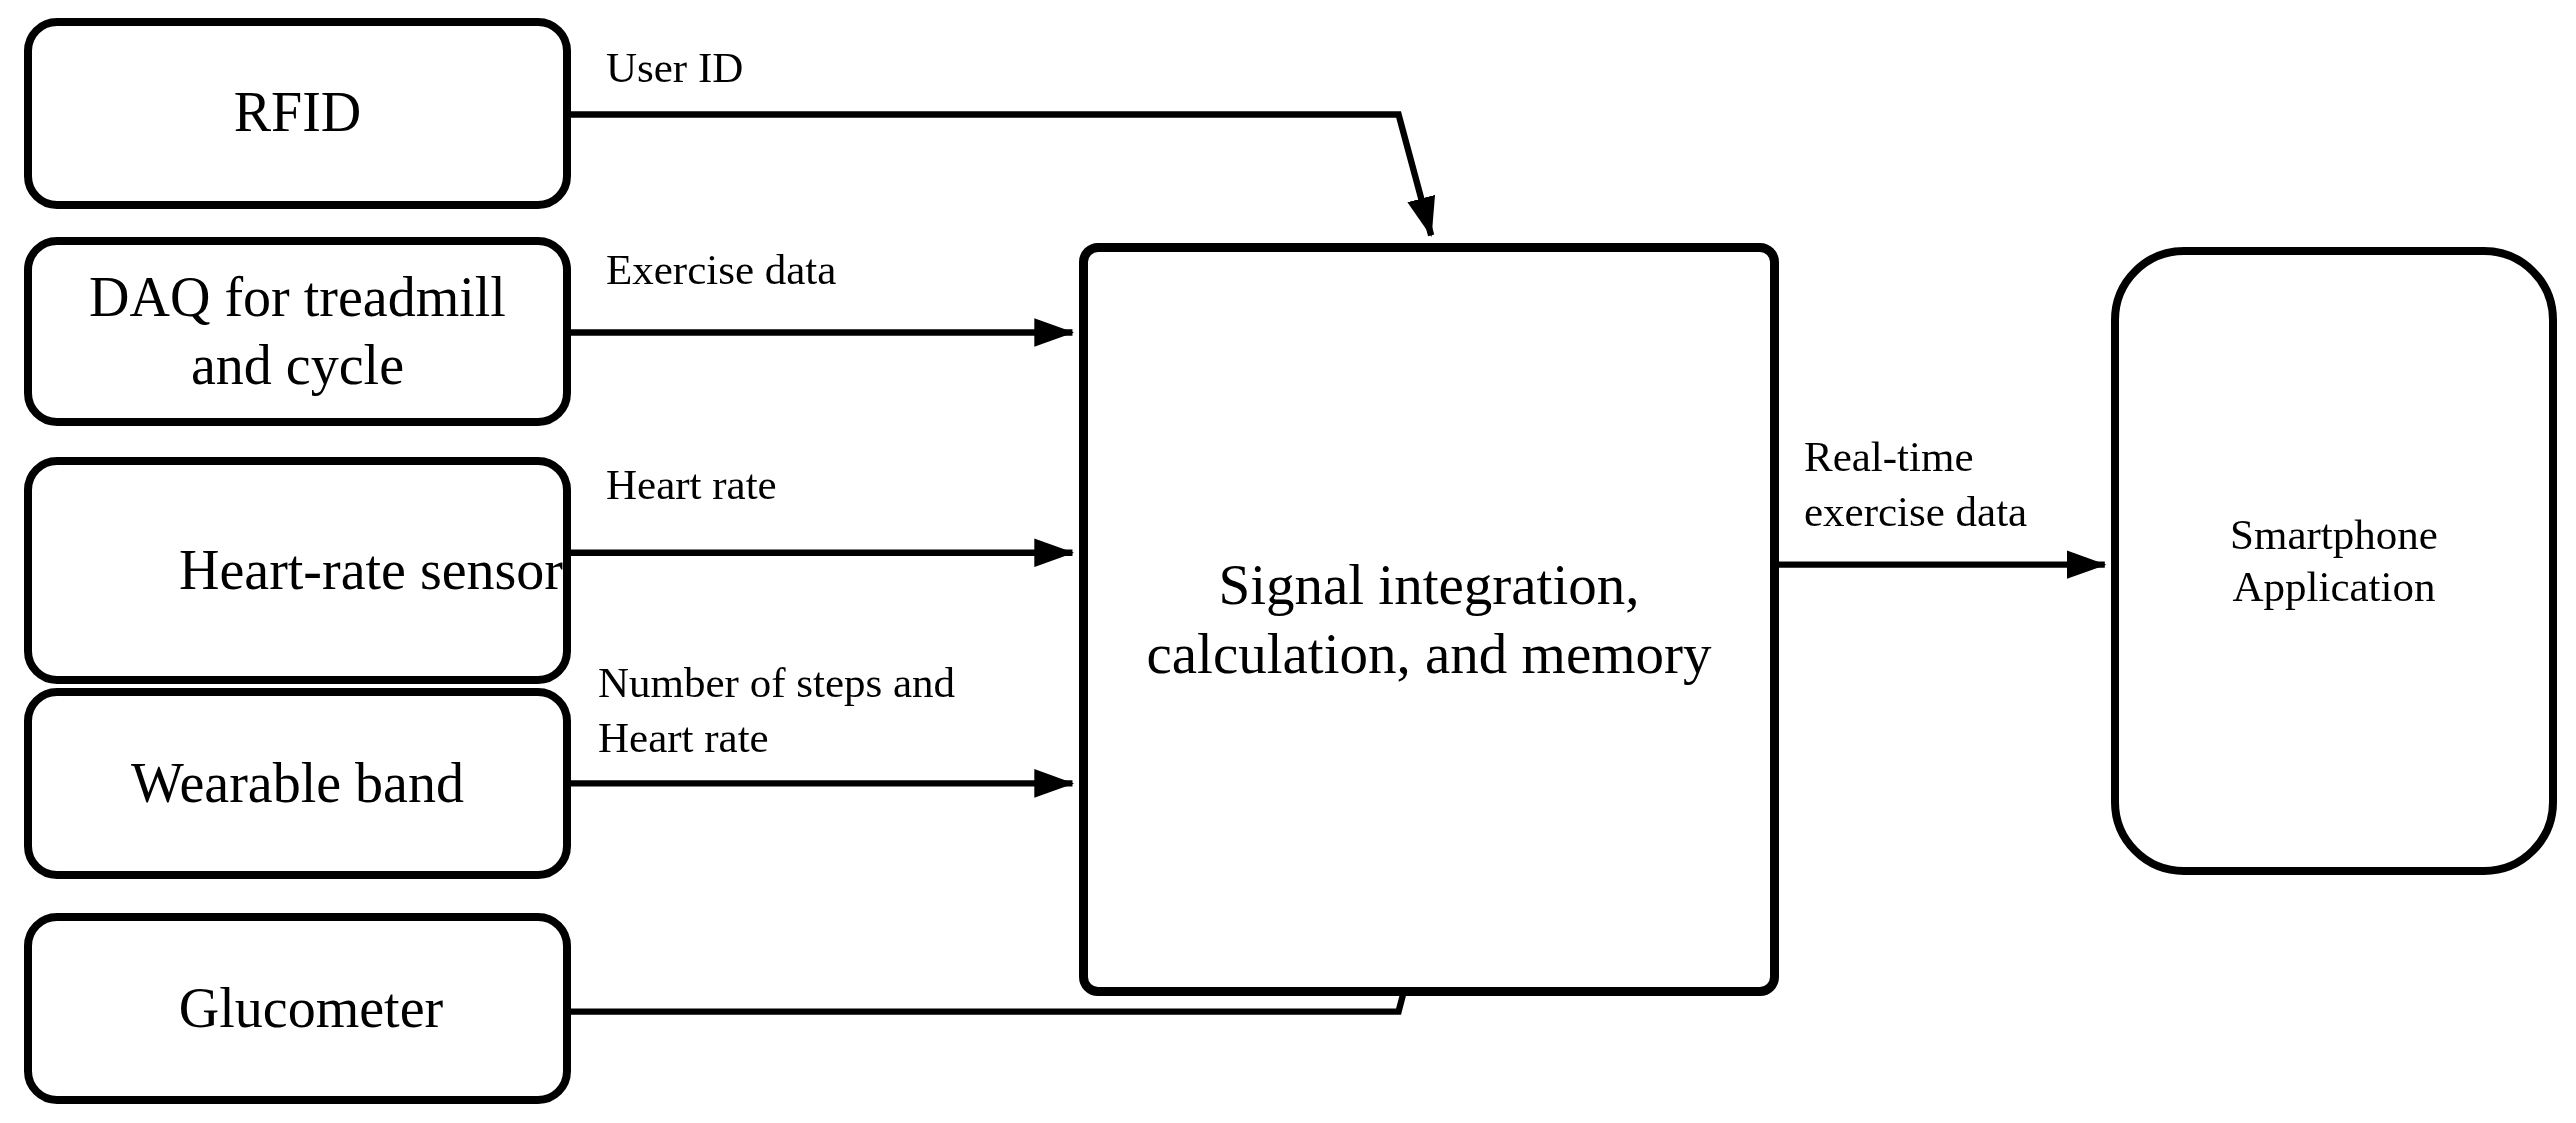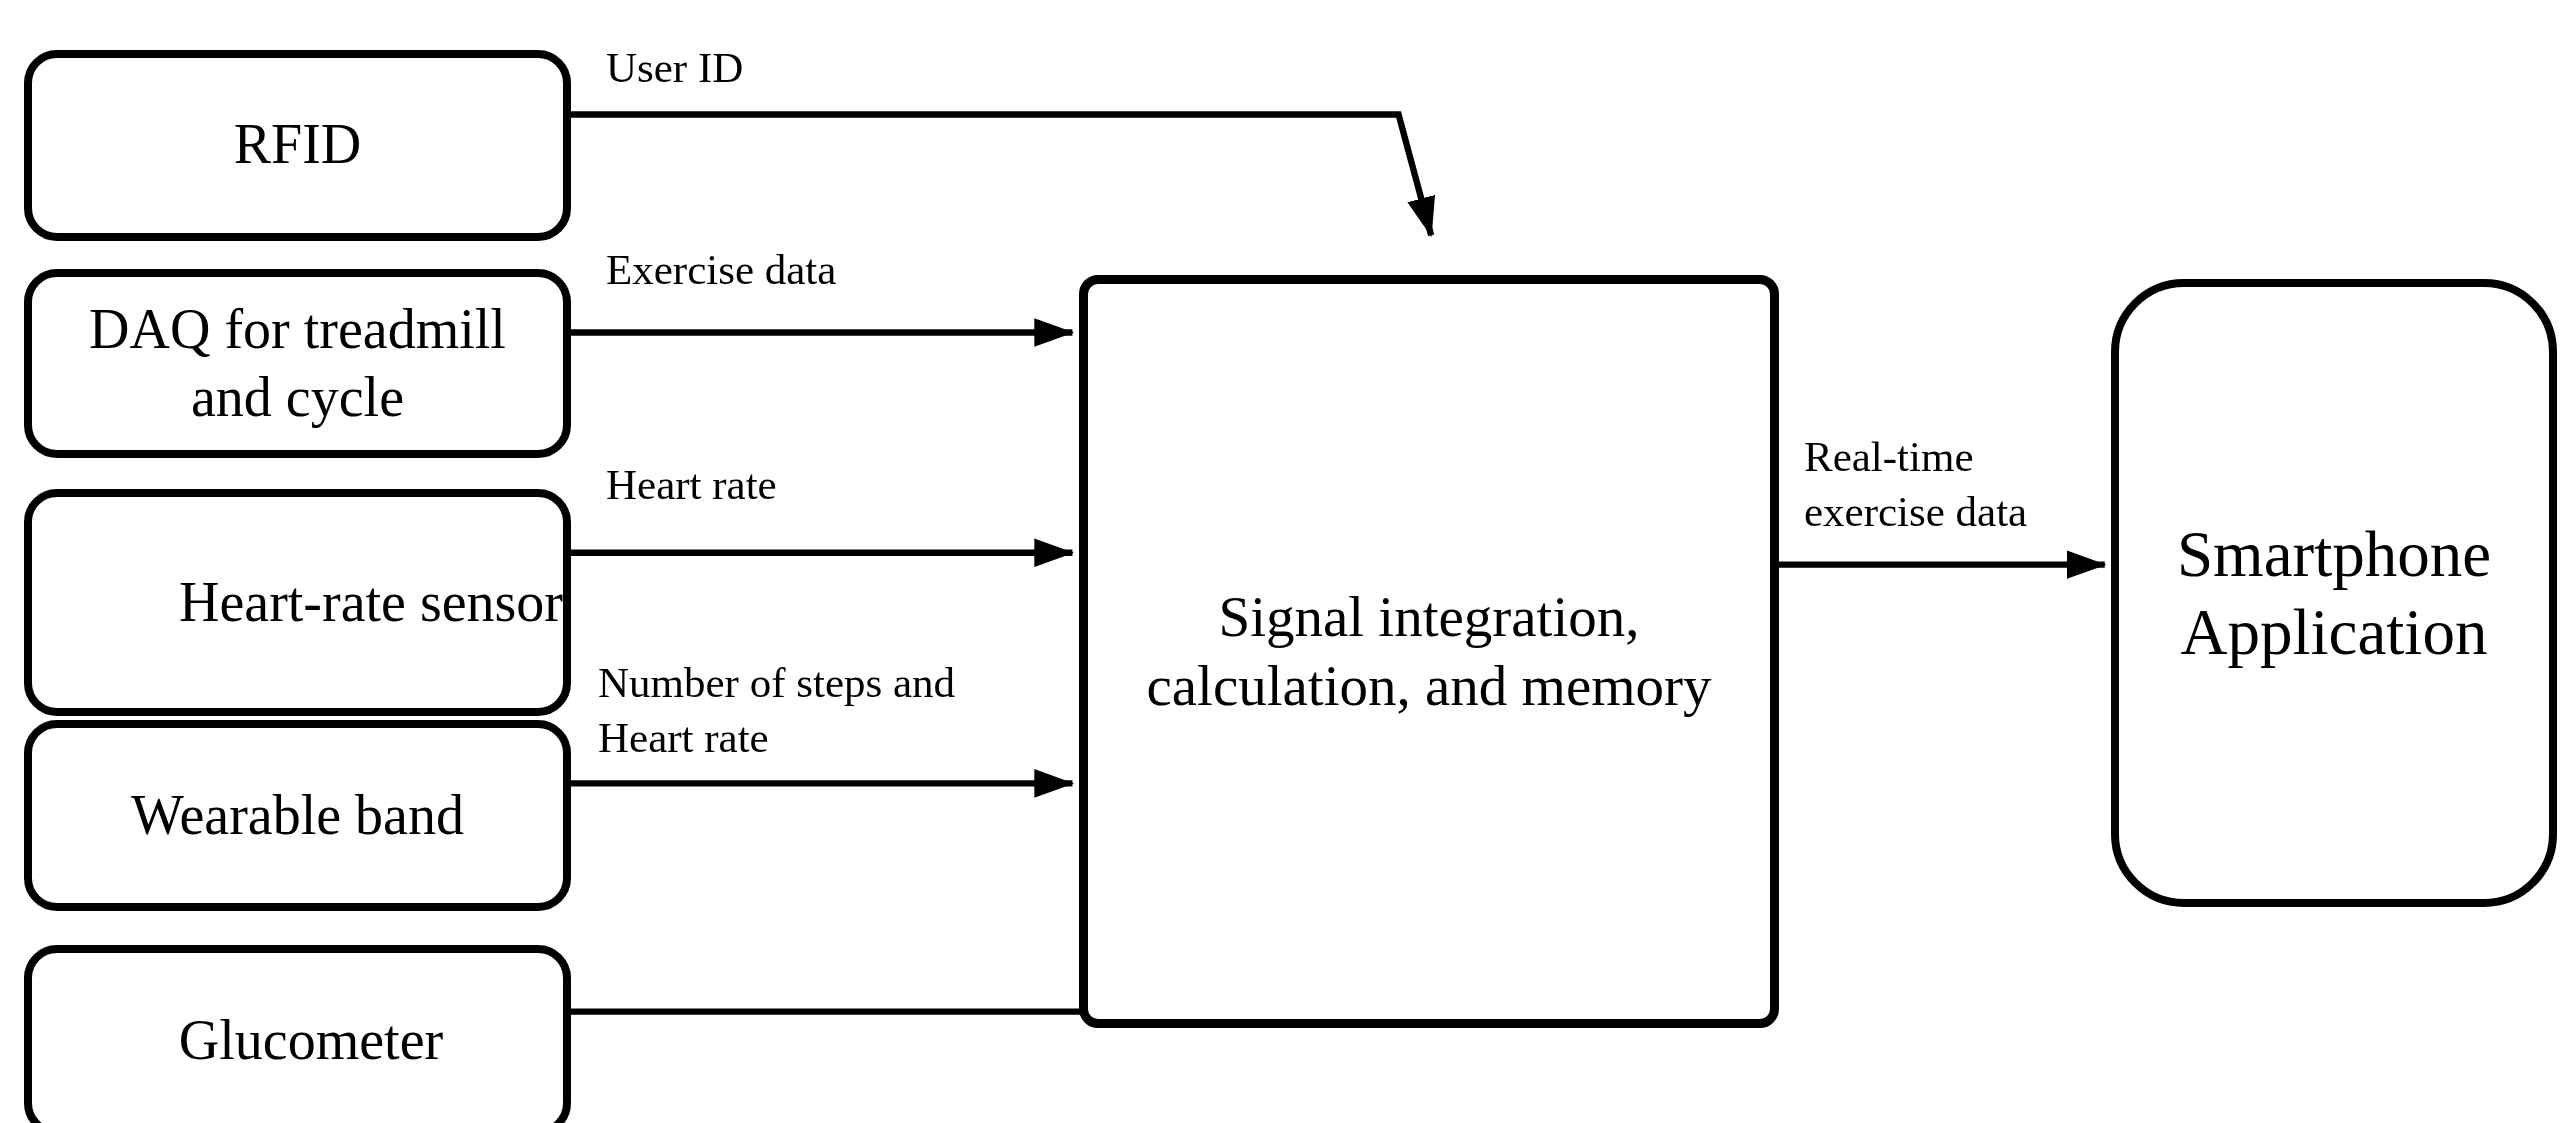--- a/index.html
+++ b/index.html
@@ -16,29 +16,28 @@
 
   .node {
     position: absolute;
     border: 8.8px solid #000000;
     border-radius: 33px;
     background: #ffffff;
     display: flex; align-items: center; justify-content: center;
     text-align: center;
     font-size: 56px; line-height: 1.2;
     white-space: pre-line;
-    margin-top: 32px;
   }
   .n-rfid      { left: 24px;   top: 17.5px;   width: 547px; height: 191px; }
   .n-daq       { left: 24px;   top: 237px;  width: 547px; height: 189px; }
   .n-hrs       { left: 24px;   top: 457px;  width: 547px; height: 227px; justify-content: flex-end; }
   .n-wb        { left: 24px;   top: 688px;  width: 547px; height: 191px; }
   .n-glu       { left: 24px;   top: 913px; width: 547px; height: 191px; padding-left: 27px; }
   .n-central   { left: 1079px; top: 243px;  width: 700px; height: 753px; border-radius: 19px; border-width: 9.5px; font-size: 57px; }
-  .n-phone     { left: 2111px; top: 247px;  width: 446px; height: 628px; border-radius: 73px;  font-size: 65px; }
+  .n-phone     { left: 2111px; top: 247px;  width: 446px; height: 628px; border-radius: 73px;  font-size: 43px; }
 
   .edge-label {
     position: absolute;
     font-size: 43px; line-height: 1.27;
     white-space: pre-line;
     text-align: left;
   }
   .l-userid    { left: 606px;  top: 41px;   }
   .l-exercise  { left: 606px;  top: 243px;  }
   .l-heartrate { left: 606px;  top: 458px;  }

